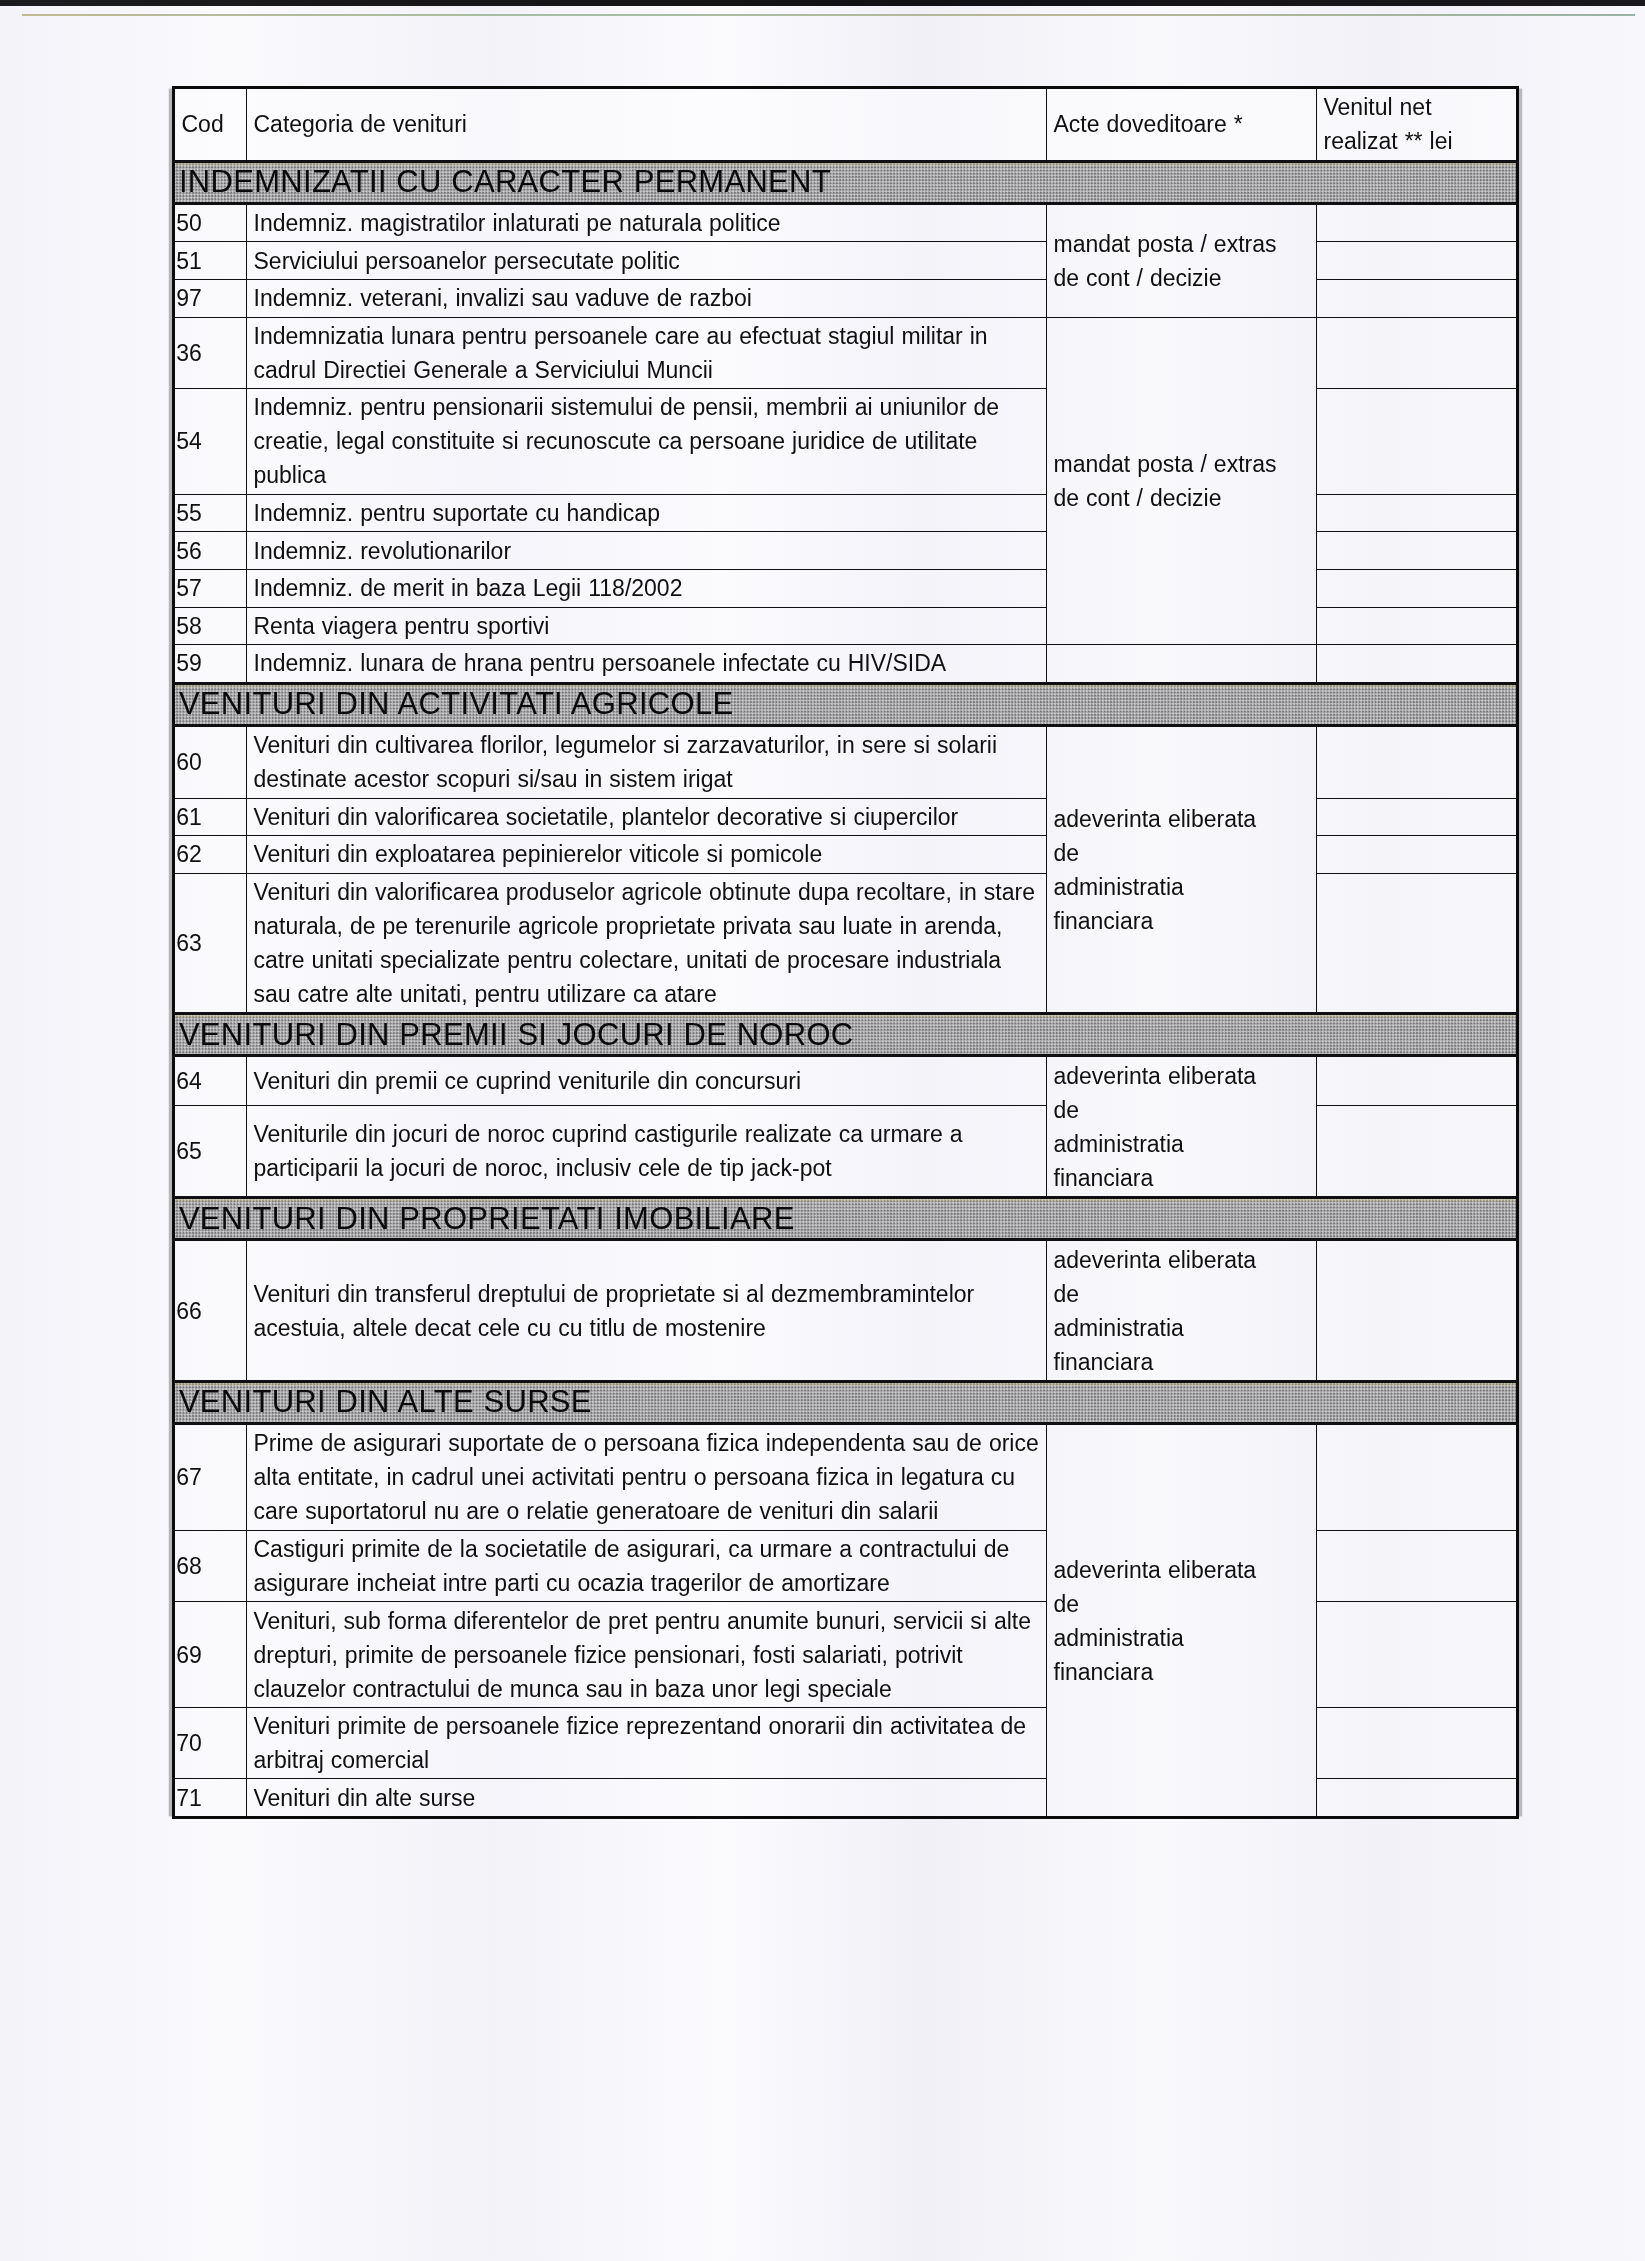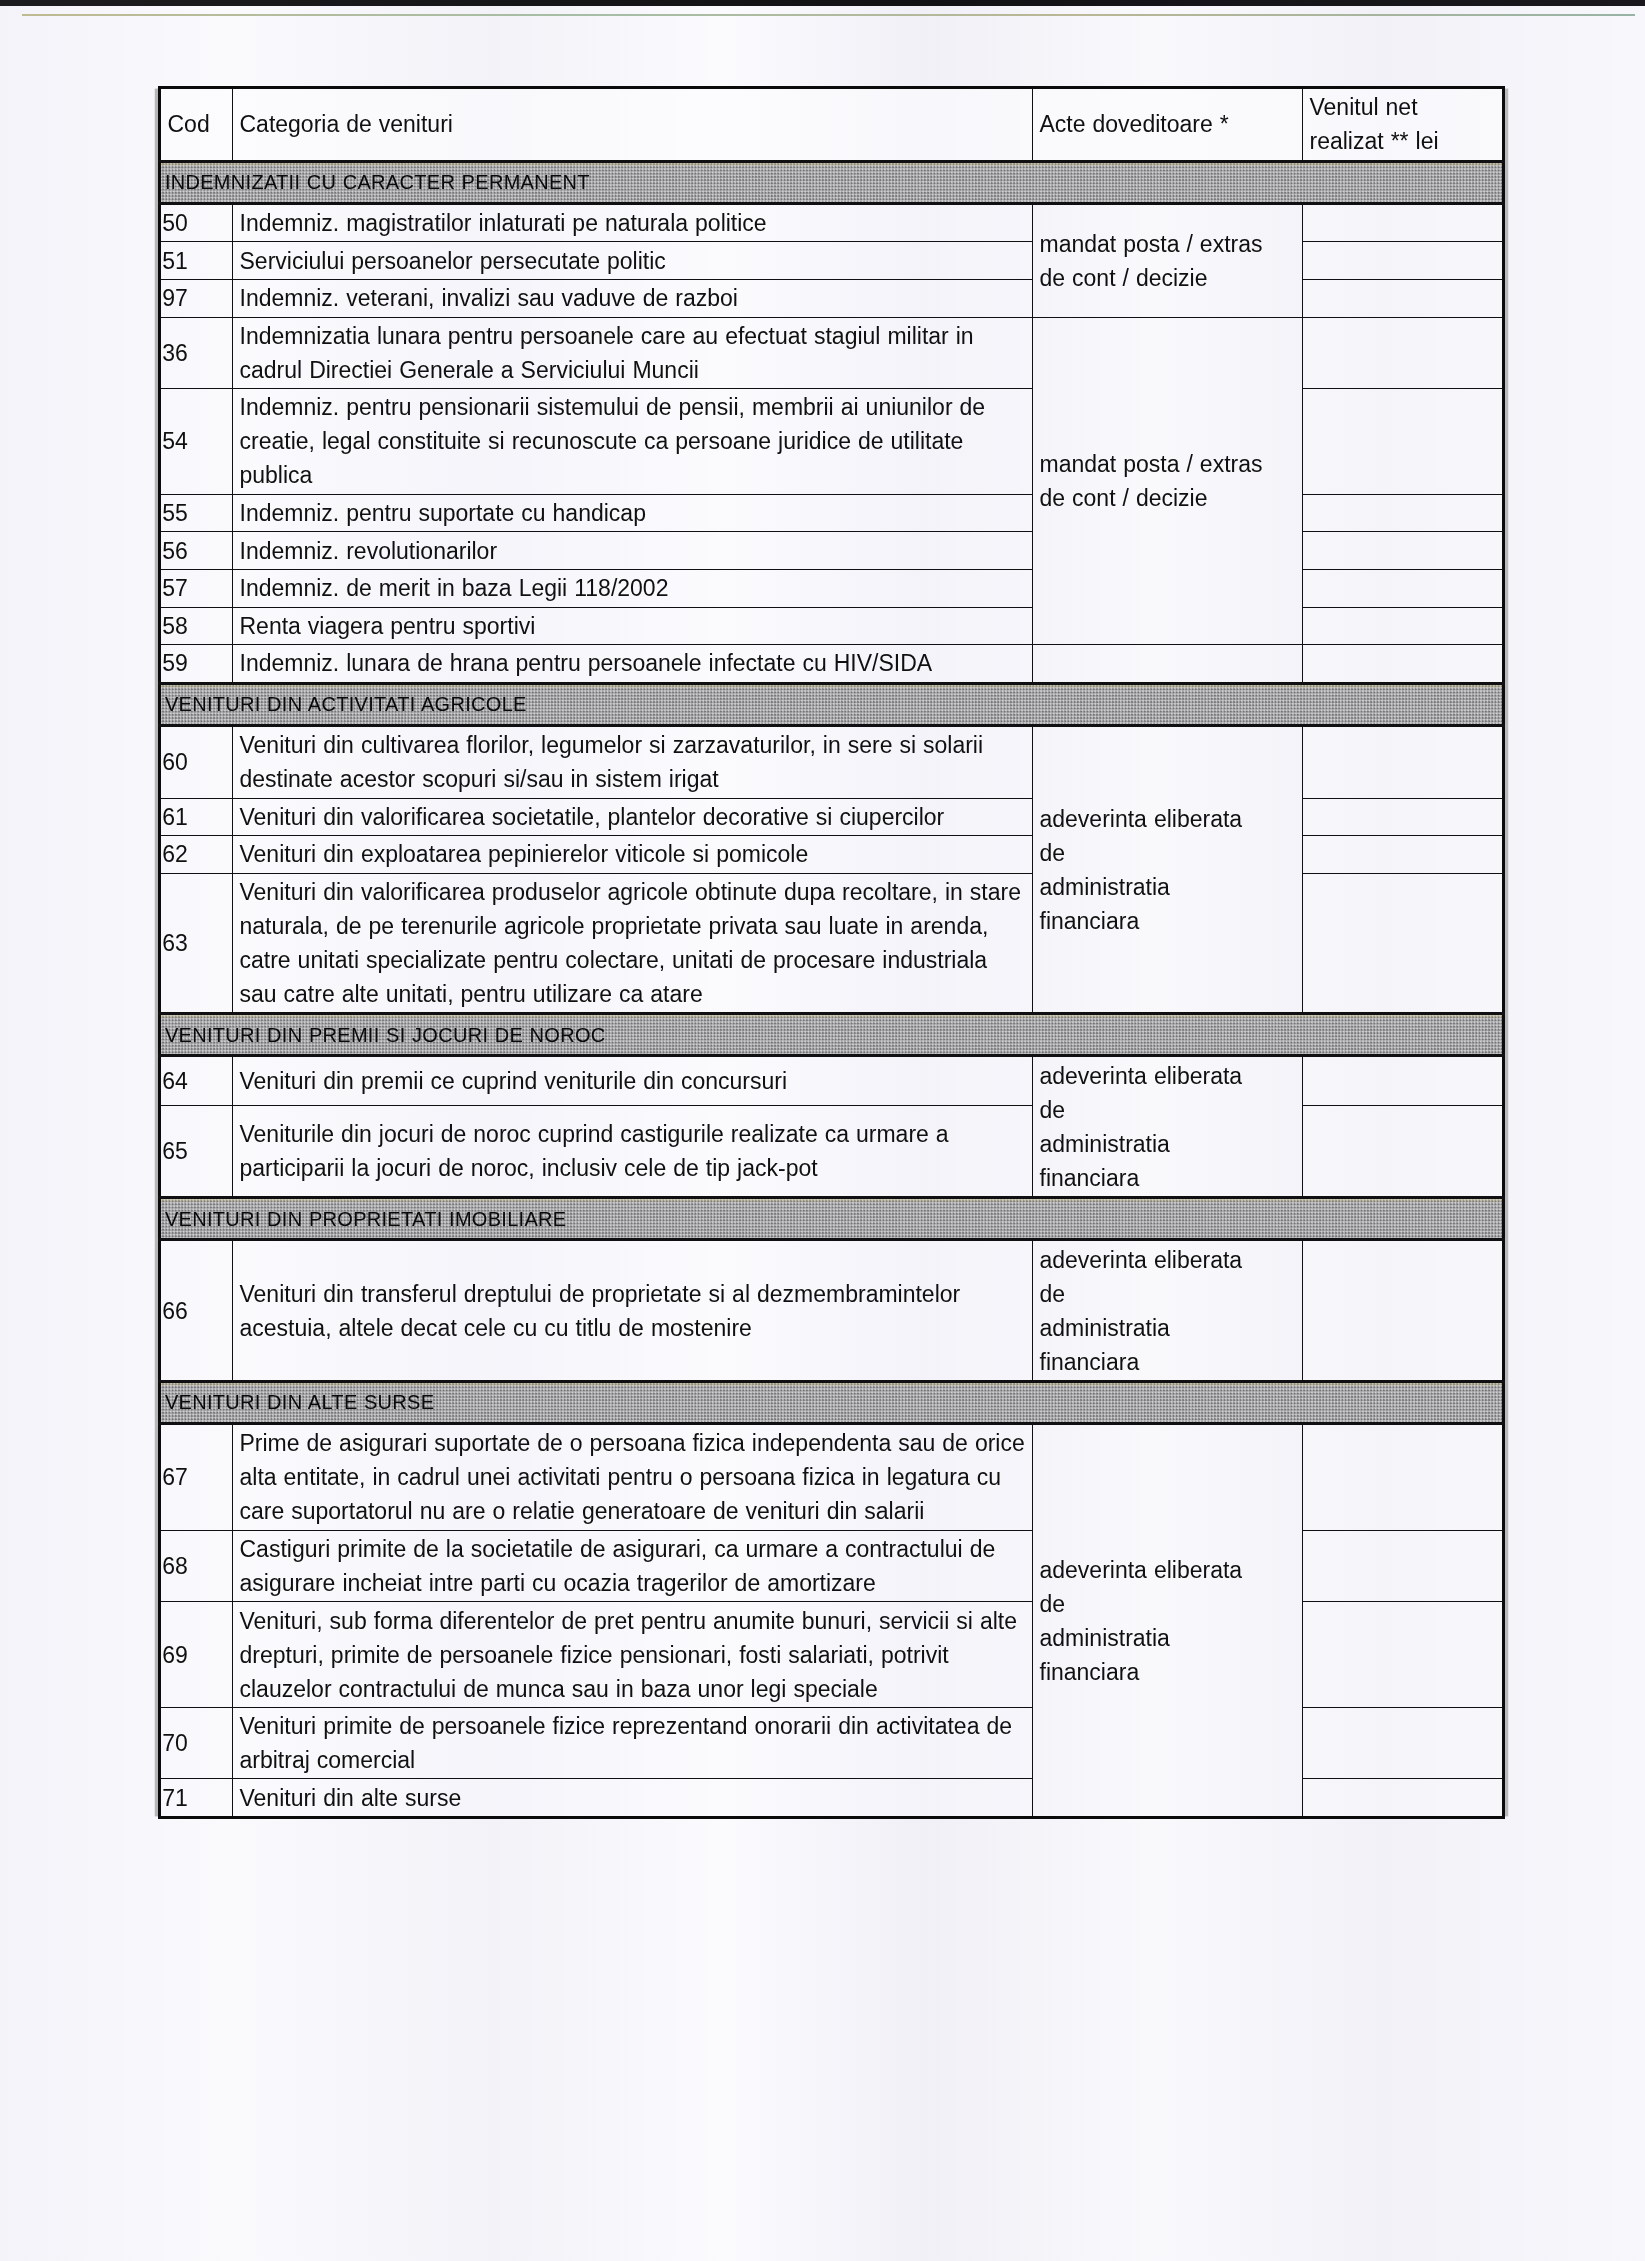--- a/index.html
+++ b/index.html
@@ -21,21 +21,21 @@
     width: 1646px; height: 5.8px;
     background: linear-gradient(90deg, #1c1c1e, #121215 55%, #1a181c);
   }
   .scan-line {
     position: absolute; top: 14px; left: 22px;
     width: 1613px; height: 1.9px;
     background: linear-gradient(90deg, #b9b487, #9cb79e 35%, #b3b08a 65%, #8dac9c);
     opacity: .9;
   }
   .table-wrap {
-    position: absolute; left: 158px; top: 86px; border-radius: 9px;
+    position: absolute; left: 172px; top: 86px; border-radius: 9px;
   }
   table {
     border-collapse: collapse;
     table-layout: fixed;
     width: 1344px;
     border: 3.9px solid #0b0b0c;
     box-shadow: -5.8px 0 0 -2.6px rgba(115,115,118,.5), 5.8px 0 0 -2.6px rgba(115,115,118,.45);
   }
   col.c-cod    { width: 73px; }
   col.c-cat    { width: 800px; }
@@ -53,21 +53,21 @@
   }
   tr.header-row th {
     height: 67px;
     border-bottom-width: 2.6px;
     background: rgba(253,253,255,.55);
   }
   th.venit-h { white-space: pre-line; }
   tr.section-row td {
     height: 34px;
     padding: 2.6px 2.6px 2.6px 3.9px;
-    font-size: 20px;
+    font-size: 31px;
     letter-spacing: 0.3px;
     border-top-width: 3.2px;
     border-bottom-width: 3.2px;
     border-left-width: 0;
     border-right-width: 0;
     color: #0a0a0a;
     background-color: #a9a9ab;
     background-image:
       radial-gradient(rgba(72,70,74,.55) 0.7px, transparent 1px),
       radial-gradient(rgba(244,244,248,.5) 0.6px, transparent 0.9px);

